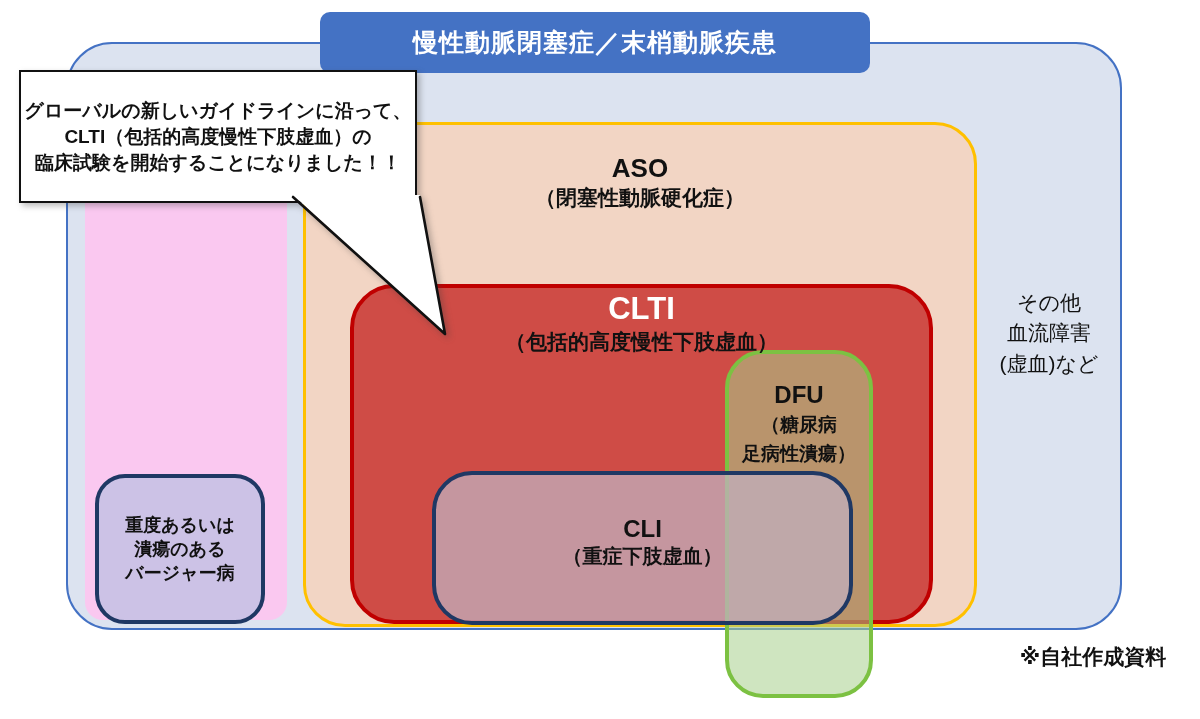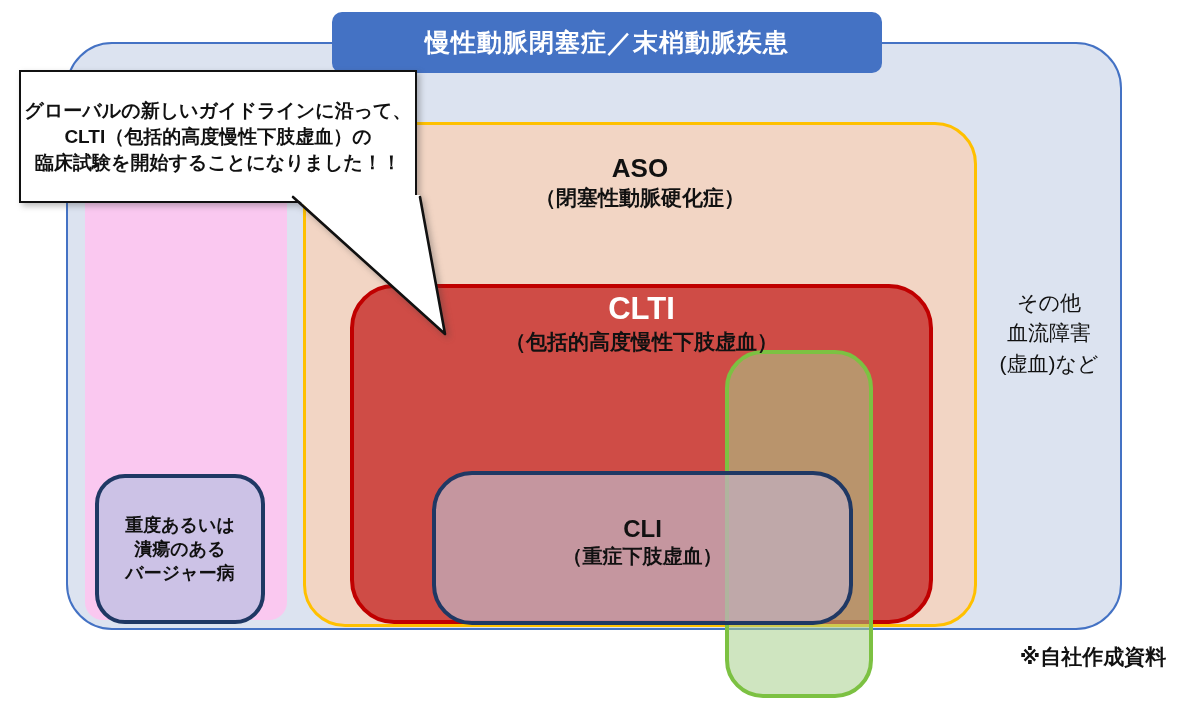--- a/index.html
+++ b/index.html
@@ -7,21 +7,21 @@
     position:relative;width:1200px;height:719px;background:#ffffff;
     font-family:"Liberation Sans","DejaVu Sans",sans-serif;
     color:#111;overflow:hidden;
   }
   .box{position:absolute;box-sizing:border-box;}
   .outer-box{
     left:66px;top:42px;width:1056px;height:588px;
     background:#dce3f0;border:2.5px solid #4472c4;border-radius:46px;
   }
   .title-banner{
-    left:332px;top:12px;width:550px;height:61px;
+    left:320px;top:12px;width:550px;height:61px;
     background:#4472c4;border-radius:10px;
     display:flex;align-items:center;justify-content:center;
     color:#ffffff;font-weight:bold;font-size:25px;letter-spacing:1px;
   }
   .tao-box{
     left:85px;top:132px;width:202px;height:488px;
     background:#fac8f0;border-radius:18px;
   }
   .aso-box{
     left:303px;top:122px;width:674px;height:505px;
@@ -87,20 +87,25 @@
   <div class="label aso-label">
     <span class="nm">ASO</span>
     <span class="sub">（閉塞性動脈硬化症）</span>
   </div>
 
   <div class="label clti-label">
     <span class="nm">CLTI</span>
     <span class="sub">（包括的高度慢性下肢虚血）</span>
   </div>
 
+  <div class="label dfu-label">
+    <span class="nm">DFU</span>
+    <span class="sub">（糖尿病</span>
+    <span class="sub">足病性潰瘍）</span>
+  </div>
 
   <div class="label cli-label">
     <span class="nm">CLI</span>
     <span class="sub">（重症下肢虚血）</span>
   </div>
 
   <div class="label severe-label">
     <span class="nm">重度あるいは</span>
     <span class="nm">潰瘍のある</span>
     <span class="nm">バージャー病</span>

